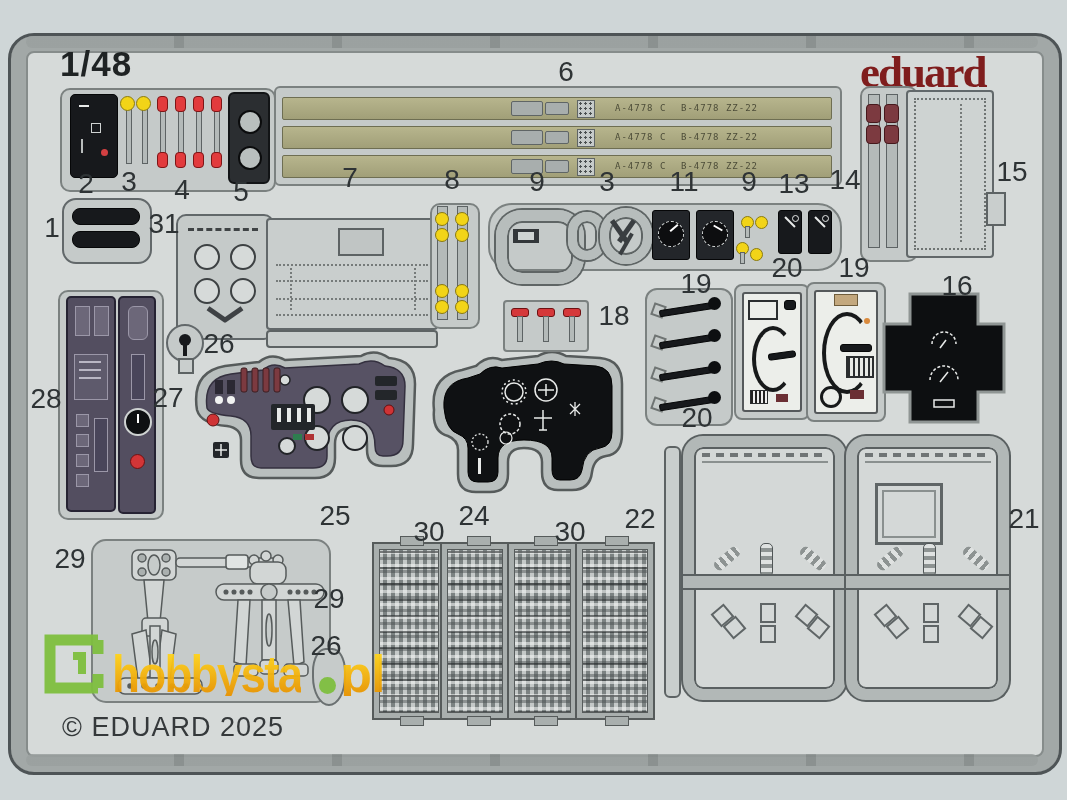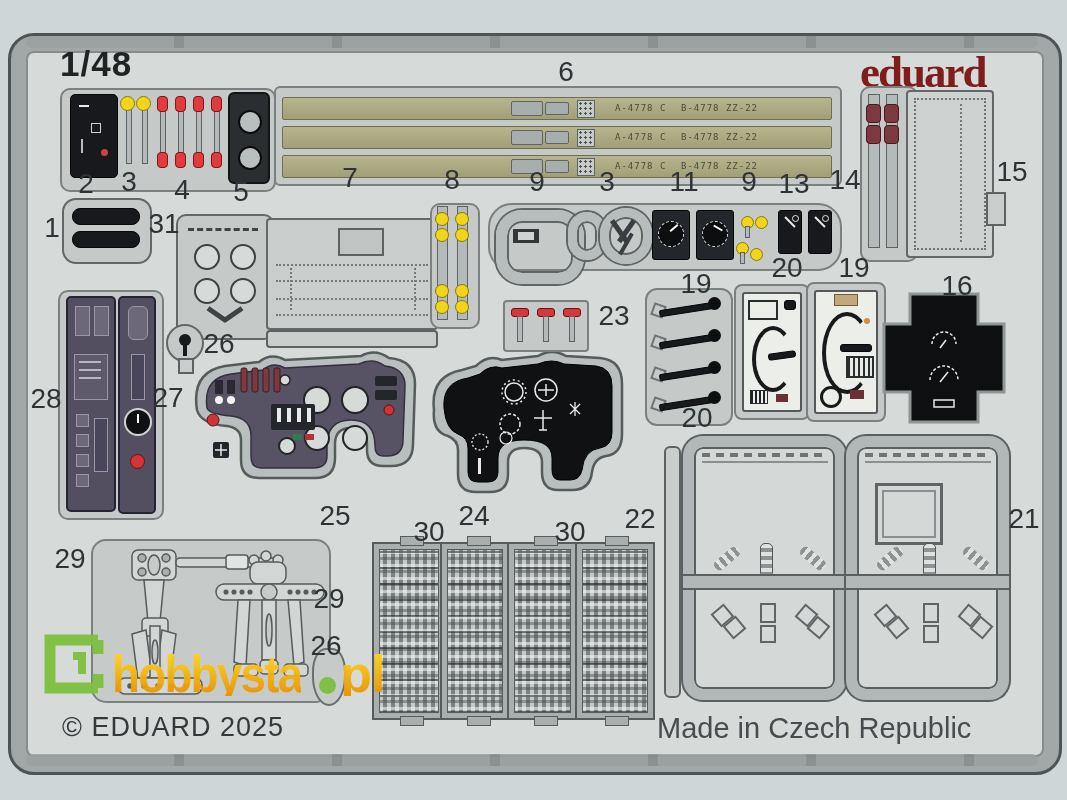--- a/index.html
+++ b/index.html
@@ -470,21 +470,21 @@
   <span class="pnum" style="left:794px;top:170px">13</span>
   <span class="pnum" style="left:845px;top:166px">14</span>
   <span class="pnum" style="left:1012px;top:158px">15</span>
   <span class="pnum" style="left:957px;top:272px">16</span>
   <span class="pnum" style="left:854px;top:254px">19</span>
   <span class="pnum" style="left:787px;top:254px">20</span>
   <span class="pnum" style="left:696px;top:270px">19</span>
   <span class="pnum" style="left:697px;top:404px">20</span>
   <span class="pnum" style="left:1024px;top:505px">21</span>
   <span class="pnum" style="left:640px;top:505px">22</span>
-  <span class="pnum" style="left:614px;top:302px">23</span>
+  <span class="pnum" style="left:614px;top:302px">18</span>
   <span class="pnum" style="left:474px;top:502px">24</span>
   <span class="pnum" style="left:335px;top:502px">25</span>
   <span class="pnum" style="left:219px;top:330px">26</span>
   <span class="pnum" style="left:326px;top:632px">26</span>
   <span class="pnum" style="left:168px;top:384px">27</span>
   <span class="pnum" style="left:46px;top:385px">28</span>
   <span class="pnum" style="left:70px;top:545px">29</span>
   <span class="pnum" style="left:329px;top:585px">29</span>
   <span class="pnum" style="left:429px;top:518px">30</span>
   <span class="pnum" style="left:570px;top:518px">30</span>
@@ -494,15 +494,14 @@
     <svg width="66" height="64" viewBox="0 0 66 64">
       <path d="M58,8 H10 V56 H58 M58,8 V22 M58,56 V42" fill="none" stroke="#7fbf3f" stroke-width="11"></path>
       <path d="M33,24 H42 V42" fill="none" stroke="#7fbf3f" stroke-width="8"></path>
     </svg>
     <span class="wm-text">hobbysta</span>
     <span class="wm-dot"></span>
     <span class="wm-text" style="transform:none;letter-spacing:-1px">pl</span>
   </div>
 
   <div class="copyright">© EDUARD 2025</div>
-  <div class="madein">Made in Czech Republic</div>
 
 </div>
 
 </body></html>

